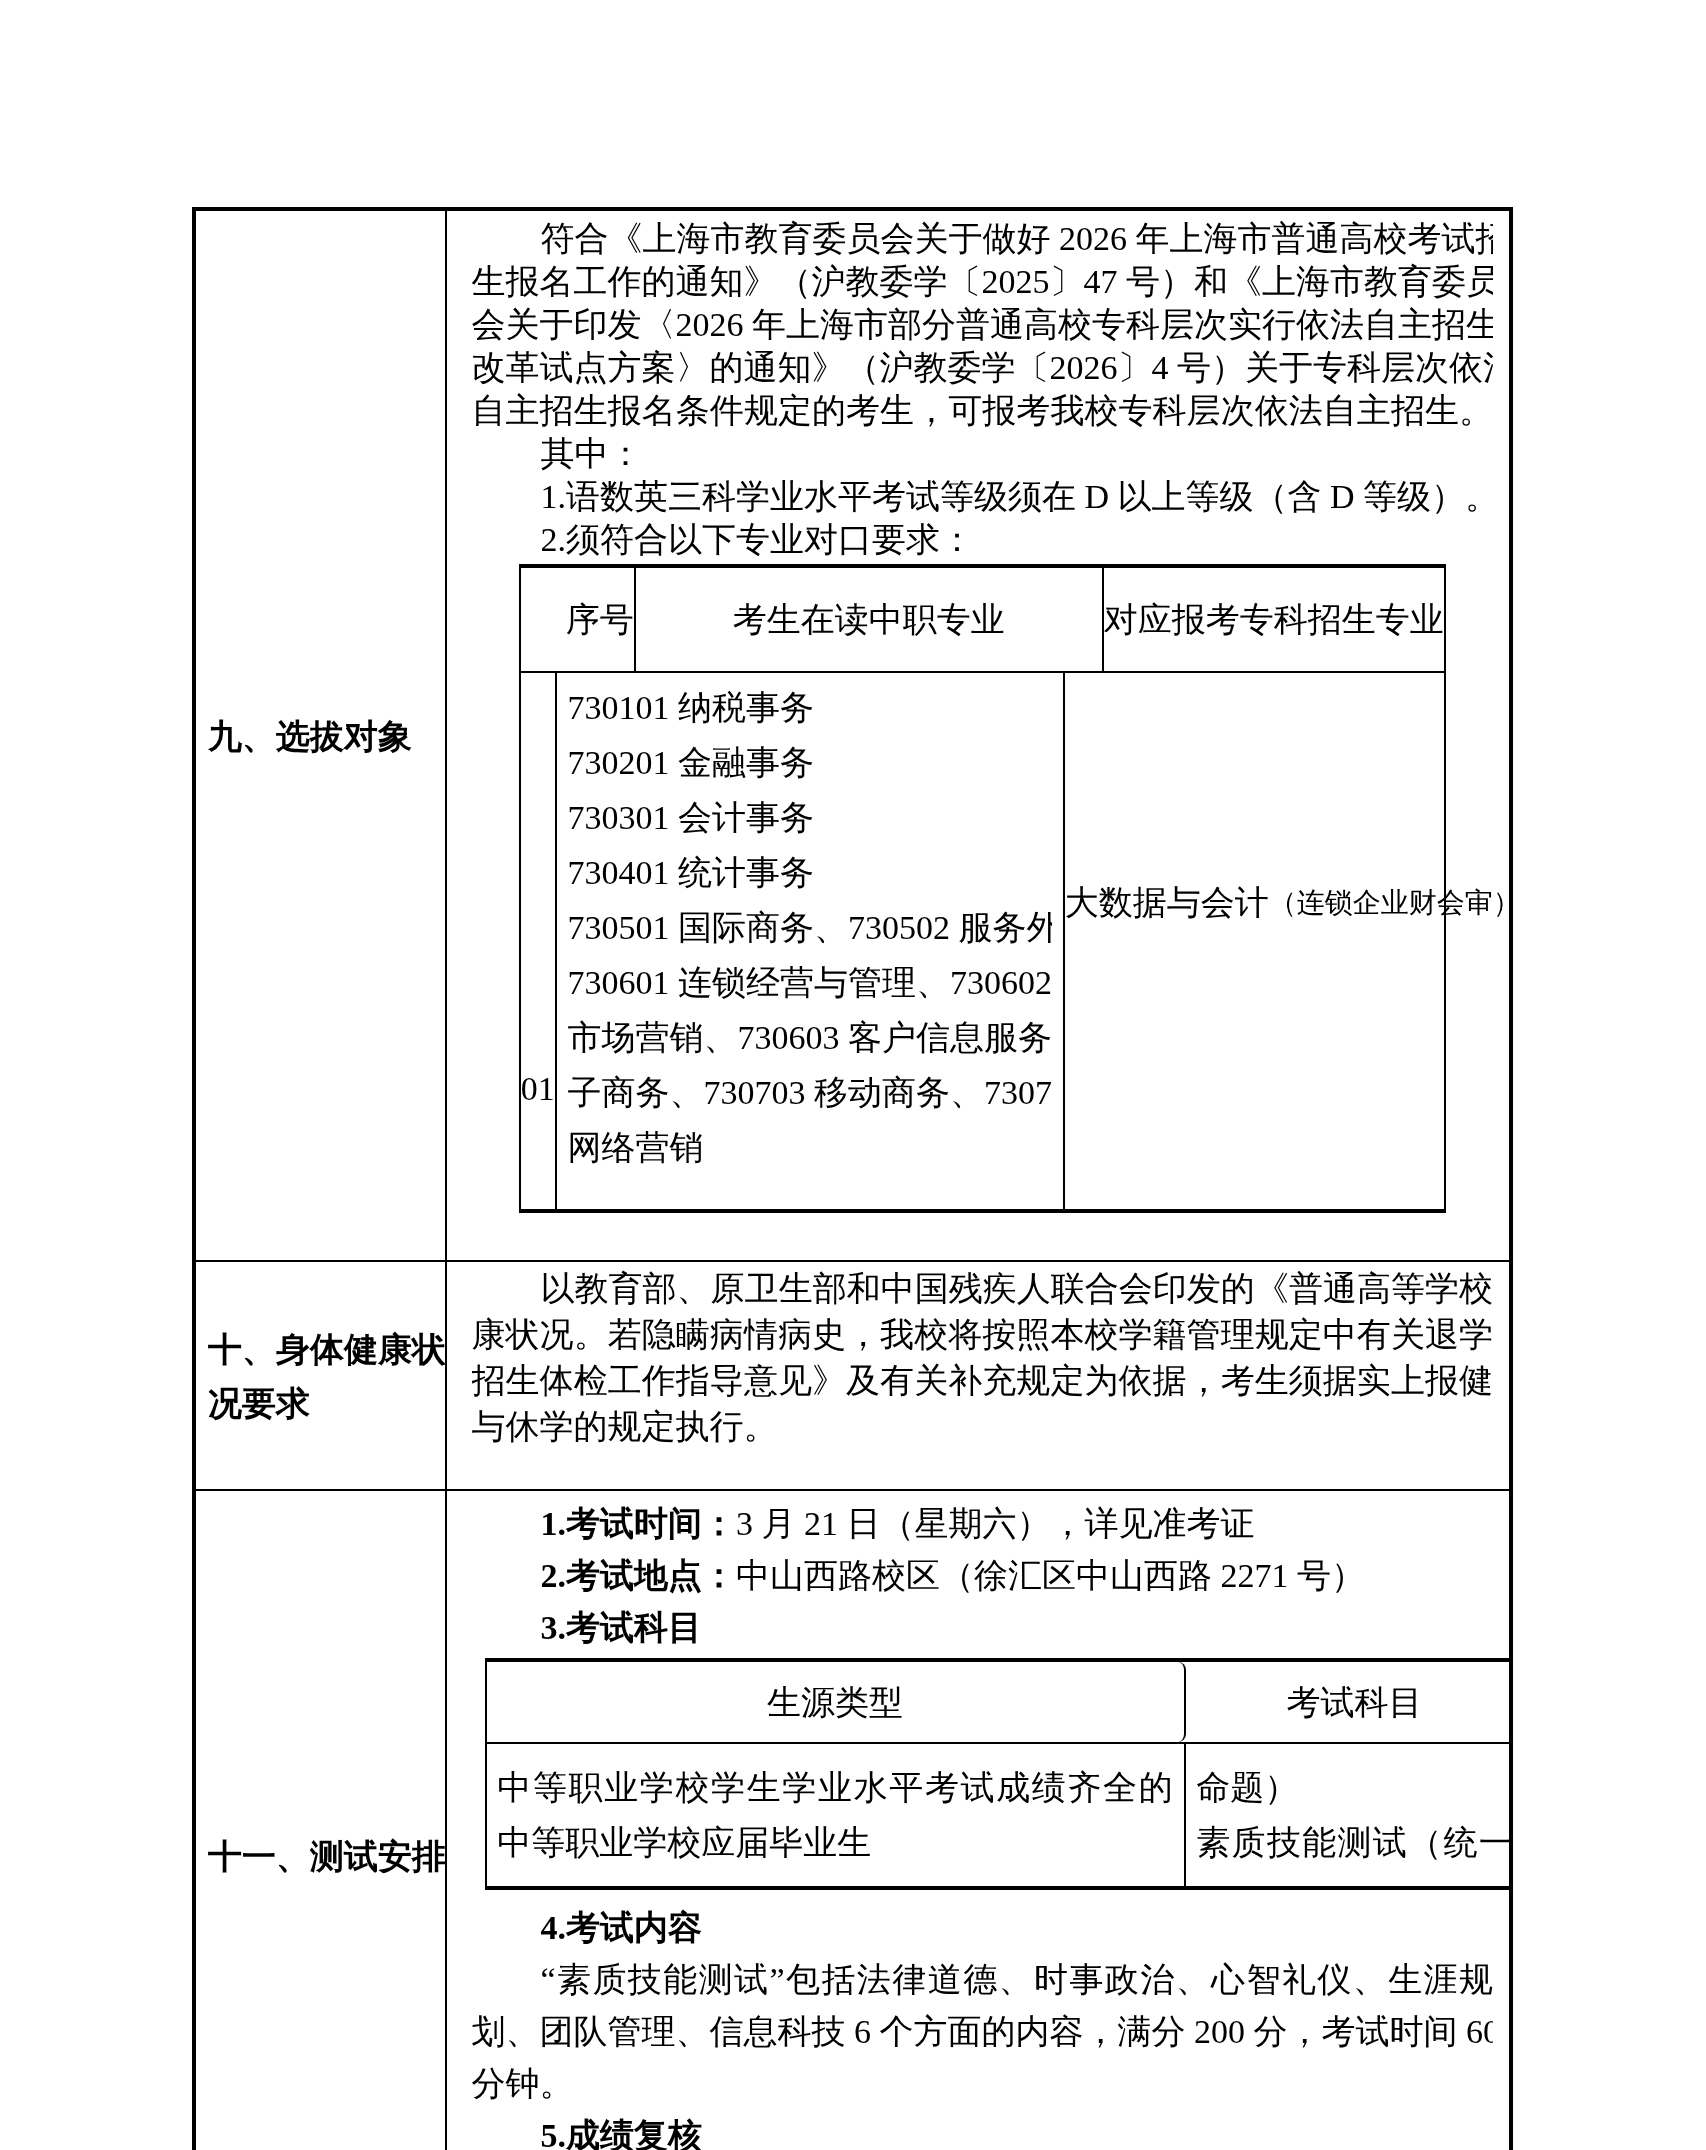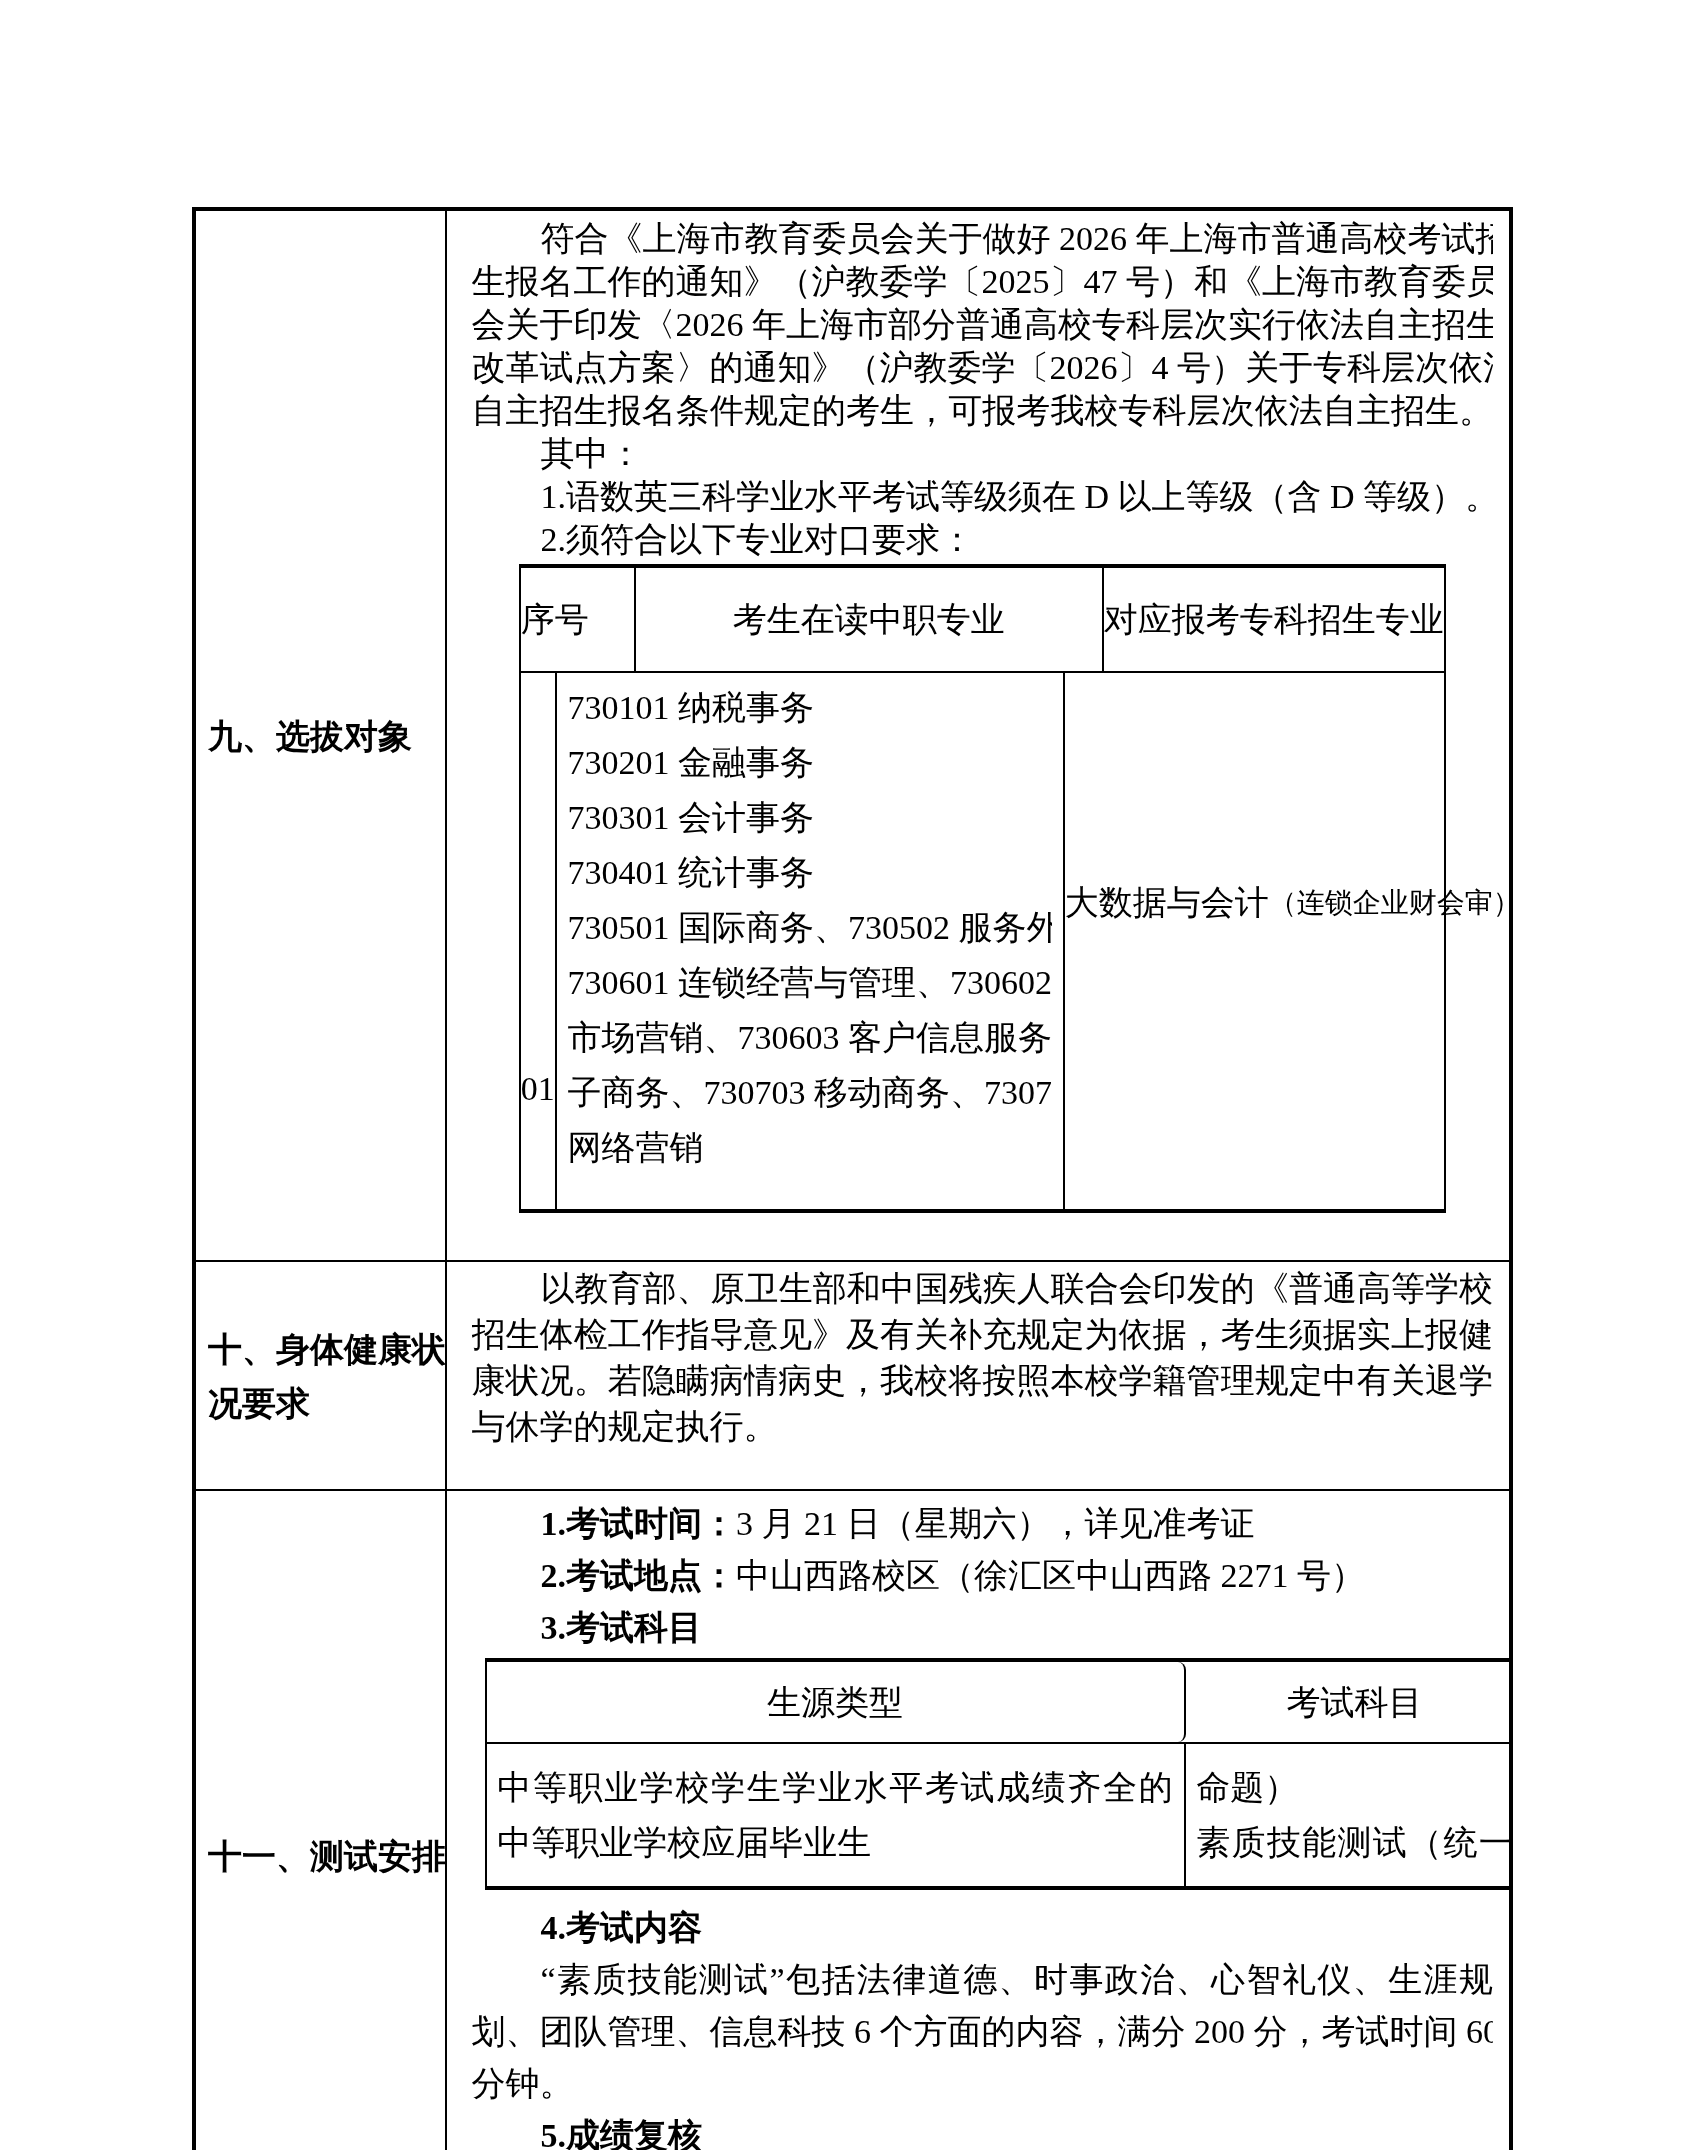--- a/index.html
+++ b/index.html
@@ -48,21 +48,21 @@
   
   .itable1{
     box-sizing:border-box;
     width:927px;margin:2.6px auto 0 auto;
     border:2.2px solid #000;border-top:4.3px solid #000;border-bottom:4.3px solid #000;
     display:flex;flex-direction:column;
   }
   .it1head{display:flex;height:105px;box-sizing:border-box;border-bottom:2.2px solid #000;}
   .it1body{display:flex;height:536px;box-sizing:border-box;}
   .it1c1{width:125px;box-sizing:border-box;border-right:2.2px solid #000;
-         display:flex;flex-direction:column;justify-content:center;align-items:flex-start;text-align:center;}
+         display:flex;flex-direction:column;justify-content:center;align-items:flex-end;text-align:center;}
   .it1c2{width:508px;box-sizing:border-box;border-right:2.2px solid #000;
          display:flex;flex-direction:column;justify-content:center;padding:0 10.8px;}
   .it1c3{flex:1;box-sizing:border-box;
          display:flex;flex-direction:row;justify-content:center;align-items:center;text-align:center;}
   .it1head .tline{line-height:41px;text-align:center;}
   .majors{justify-content:flex-start;padding-top:7.7px;}
   .majors .tline{line-height:55px;}
   .seqcell{justify-content:flex-end;padding-bottom:99px;}
   .targetcell{justify-content:flex-end;padding-bottom:77px;}
   .target-main{line-height:56px;font-size:34px;}
@@ -144,22 +144,22 @@
     </div>
 
     <div class="orow orow2">
       <div class="labelcell">
         <div class="tline">十、身体健康状</div>
         <div class="tline">况要求</div>
       </div>
       <div class="contentcell r2" style="padding-top:4.3px;">
         <div>
             <div class="tline jl ind">以教育部、原卫生部和中国残疾人联合会印发的《普通高等学校</div>
+            <div class="tline jl">康状况。若隐瞒病情病史，我校将按照本校学籍管理规定中有关退学</div>
             <div class="tline jl">招生体检工作指导意见》及有关补充规定为依据，考生须据实上报健</div>
-            <div class="tline jl">康状况。若隐瞒病情病史，我校将按照本校学籍管理规定中有关退学</div>
             <div class="tline">与休学的规定执行。</div>
           </div>
       </div>
     </div>
 
     <div class="orow">
       <div class="labelcell">
         <div class="tline">十一、测试安排</div>
       </div>
       <div class="contentcell" style="padding-top:6.9px;">

